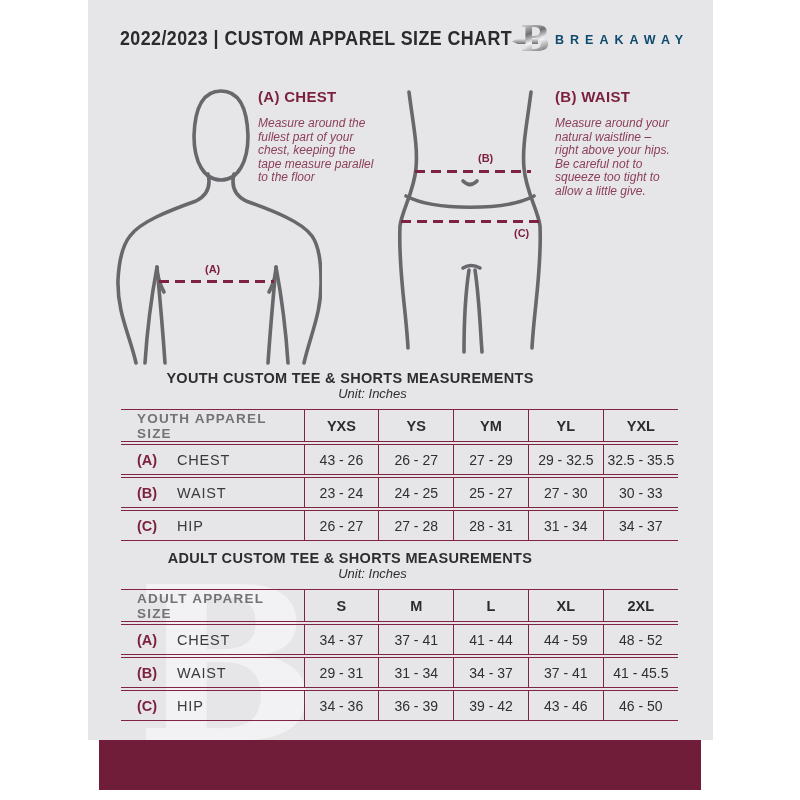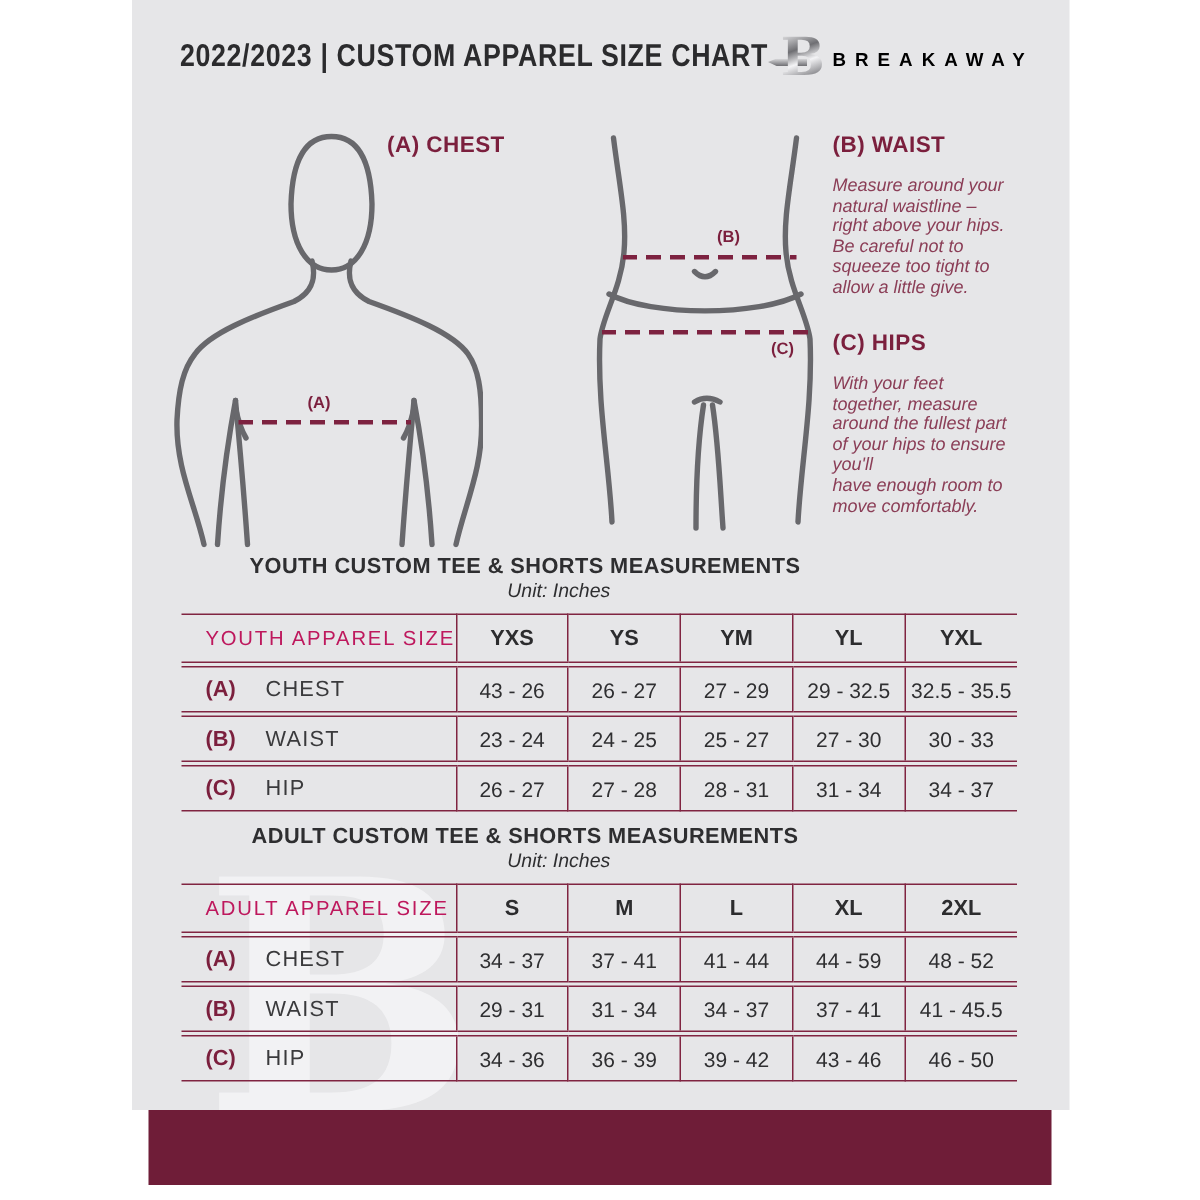--- a/index.html
+++ b/index.html
@@ -13,21 +13,21 @@
     letter-spacing:.5px;color:#2b2b2d;transform:scaleX(.85);transform-origin:left center;white-space:nowrap;}
   .logo-mark{position:absolute;left:424px;top:20px;width:38px;height:40px;}
   .logo-b{position:absolute;right:0;top:0;font-family:"DejaVu Serif",serif;font-weight:700;
     font-size:35px;line-height:38px;
     background:linear-gradient(160deg,#ededef 5%,#6f6f73 35%,#f4f4f6 55%,#8a8a8e 78%,#535358);
     -webkit-background-clip:text;background-clip:text;color:transparent;}
   .logo-bar{position:absolute;left:0;top:19px;width:26px;height:5px;
     background:linear-gradient(180deg,#dcdcde,#6f6f73);
     clip-path:polygon(0 45%,22% 0,100% 0,100% 100%,22% 100%);}
   .brand{position:absolute;left:467px;top:33px;font-size:12.5px;font-weight:700;
-    letter-spacing:6px;color:#000000;white-space:nowrap;}
+    letter-spacing:6px;color:#0c4a6e;white-space:nowrap;}
 
   
   .hero{position:absolute;left:0;top:84px;width:625px;height:281px;}
   .fig{position:absolute;top:0;}
   .fig path{fill:none;stroke:#68686c;stroke-width:3.6;stroke-linecap:round;}
   .fig-upper{left:22px;width:212px;height:281px;}
   .fig-lower{left:302px;width:160px;height:281px;}
   .dash{position:absolute;height:3px;
     background-image:repeating-linear-gradient(90deg,#7d2240 0 10px,transparent 10px 16px);}
   .dash-a{left:71px;top:196px;width:115px;}
@@ -54,21 +54,21 @@
   .adult-title{top:550px;} .adult-unit{top:566px;}
   table.size-table{position:absolute;left:33px;width:557px;border-collapse:collapse;
     table-layout:fixed;z-index:2;}
   .youth-table{top:409px;} .adult-table{top:589px;}
   .size-table th,.size-table td{padding:0;font-weight:400;}
   .size-table thead th{height:31px;border-top:1.5px solid #802441;border-bottom:4px double #802441;}
   .size-table tbody td{height:29px;border-bottom:4px double #802441;}
   .size-table tbody tr:last-child td{border-bottom:1.5px solid #802441;}
   .size-table th:not(:last-child),.size-table td:not(:last-child){border-right:1.5px solid #802441;}
   .size-table .lab{ text-align:left;padding-left:16px;}
-  .size-table thead .lab{font-size:13.5px;letter-spacing:1.2px;color:#be185d;}
+  .size-table thead .lab{font-size:13.5px;letter-spacing:1.2px;color:#737373;font-weight:bold;}
   .size-table thead th.sz{font-size:14.5px;font-weight:700;color:#2c2c2e;}
   .size-table td{font-size:14px;color:#2f2f31;text-align:center;}
   .row-prefix{font-weight:700;color:#7b1f3d;font-size:14.5px;}
   .row-name{font-size:14.5px;color:#3a3a3c;letter-spacing:.8px;margin-left:16px;}
 
   
   .watermark{position:absolute;left:48px;top:539px;z-index:1;font-family:"DejaVu Serif",serif;
     font-weight:700;font-size:215px;line-height:0;color:rgba(250,250,252,.6);pointer-events:none;}
   .watermark span{line-height:normal;display:block;}
 </style>
@@ -115,40 +115,35 @@
 
       <span class="dash dash-a"></span>
       <span class="dash dash-b"></span>
       <span class="dash dash-c"></span>
       <span class="marker marker-a">(A)</span>
       <span class="marker marker-b">(B)</span>
       <span class="marker marker-c">(C)</span>
 
       <div class="copy copy-a">
         <h3>(A) CHEST</h3>
+        <p>Measure around the
+fullest part of your
+chest, keeping the
+tape measure parallel
+to the floor</p>
       </div>
       <div class="copy copy-b">
         <h3>(B) WAIST</h3>
         <p>Measure around your
 natural waistline –
 right above your hips.
 Be careful not to
 squeeze too tight to
 allow a little give.</p>
       </div>
-      <div class="copy copy-c">
-        <h3>(C) HIPS</h3>
-        <p>With your feet
-together, measure
-around the fullest part
-of your hips to ensure
-you'll
-have enough room to
-move comfortably.</p>
-      </div>
     </div>
 
     <div class="tbl-title youth-title">YOUTH CUSTOM TEE &amp; SHORTS MEASUREMENTS</div>
     <div class="tbl-unit youth-unit">Unit: Inches</div>
     <table class="size-table youth-table">
       <colgroup>
           <col style="width:183px">
           <col style="width:74.8px">
           <col style="width:74.8px">
           <col style="width:74.8px">

